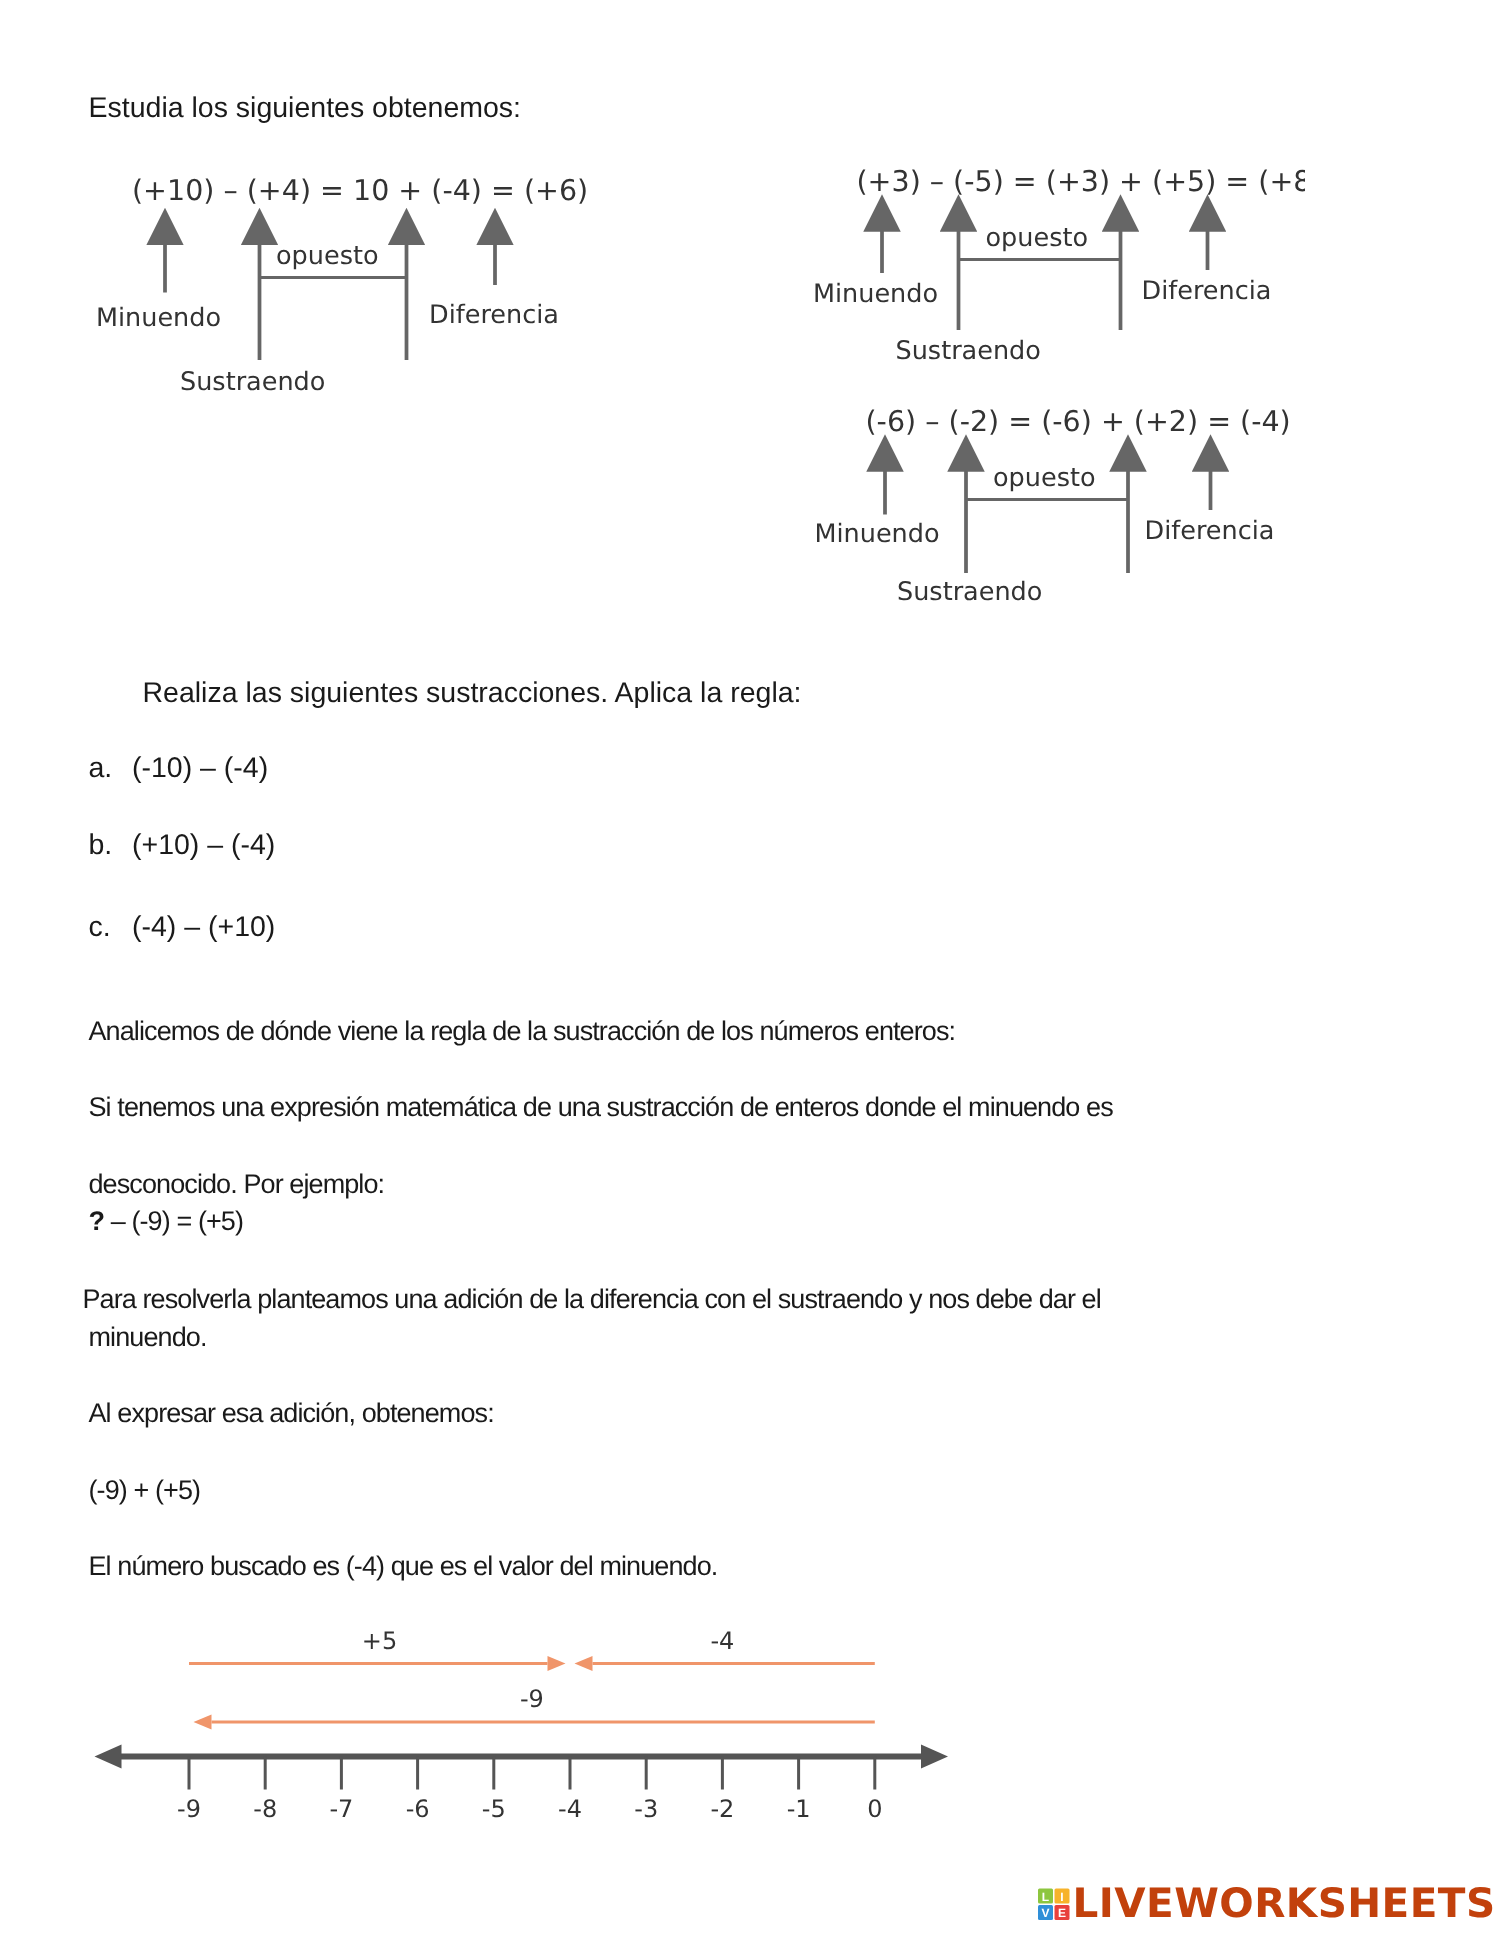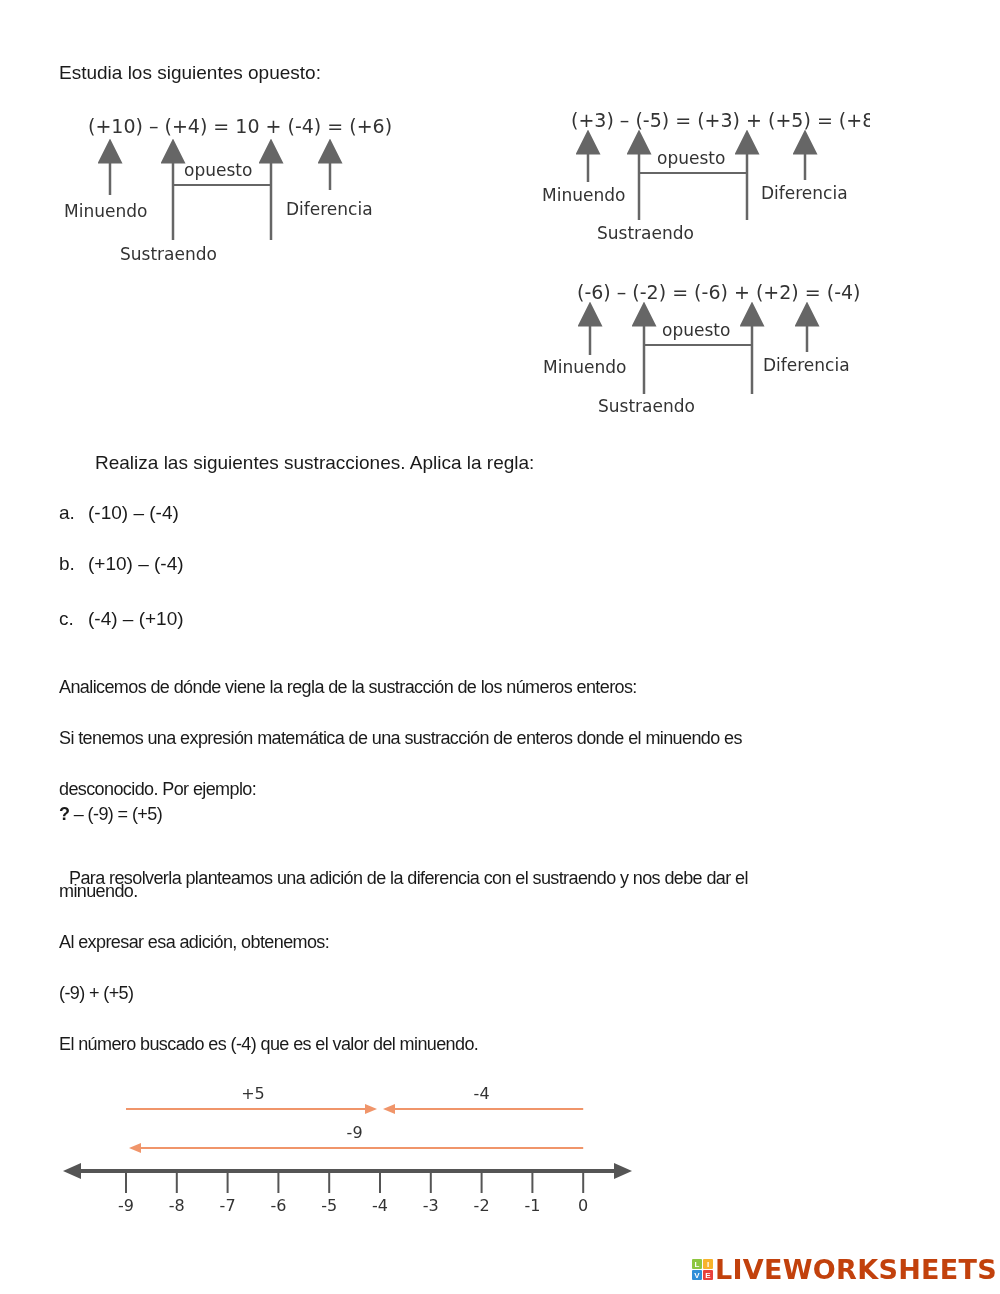--- a/index.html
+++ b/index.html
@@ -14,21 +14,21 @@
   .lbl { font-size: 17px; }
   .numline text { font-family: "DejaVu Sans", sans-serif; }
   .logo { position: absolute; left: 692px; top: 1254px; display: flex; align-items: center; }
   .logo-grid { display: grid; grid-template-columns: 10px 10px; grid-template-rows: 10px 10px; gap: 1px; margin-right: 2px; }
   .logo-grid span { display: flex; align-items: center; justify-content: center; font-size: 8px; font-weight: bold; color: #fff; border-radius: 1px; }
   .logo-text { font-size: 27px; font-weight: bold; color: #c2410c; letter-spacing: 0.3px; font-family: "DejaVu Sans", sans-serif; }
 </style>
 </head>
 <body>
 
-<div class="abs txt" style="left:59px; top:60px;">Estudia los siguientes opuesto:</div>
+<div class="abs txt" style="left:59px; top:60px;">Estudia los siguientes obtenemos:</div>
 
 <div class="diagram" style="left:58px; top:105px;">
   <svg width="340" height="170">
     <defs>
       <marker id="ah" markerWidth="10" markerHeight="10" refX="5" refY="5" orient="auto">
         <path d="M0,0 L10,5 L0,10 z" fill="#666"></path>
       </marker>
     </defs>
     <text class="eq" x="30" y="28">(+10) – (+4) = 10 + (-4) = (+6)</text>
     <line x1="52" y1="90" x2="52" y2="46" stroke="#666" stroke-width="2.5" marker-end="url(#ah)"></line>
@@ -56,21 +56,21 @@
     <line x1="207" y1="120" x2="207" y2="42" stroke="#666" stroke-width="2.5" marker-end="url(#ah2)"></line>
     <line x1="265" y1="80" x2="265" y2="42" stroke="#666" stroke-width="2.5" marker-end="url(#ah2)"></line>
     <line x1="99" y1="73" x2="207" y2="73" stroke="#666" stroke-width="2"></line>
     <text class="lbl" x="117" y="64">opuesto</text>
     <text class="lbl" x="2" y="101">Minuendo</text>
     <text class="lbl" x="221" y="99">Diferencia</text>
     <text class="lbl" x="57" y="139">Sustraendo</text>
   </svg>
 </div>
 
-<div class="diagram" style="left:540px; top:272px;">
+<div class="diagram" style="left:540px; top:260px;">
   <svg width="330" height="150">
     <defs>
       <marker id="ah3" markerWidth="10" markerHeight="10" refX="5" refY="5" orient="auto">
         <path d="M0,0 L10,5 L0,10 z" fill="#666"></path>
       </marker>
     </defs>
     <text class="eq" x="37" y="27">(-6) – (-2) = (-6) + (+2) = (-4)</text>
     <line x1="50" y1="83" x2="50" y2="42" stroke="#666" stroke-width="2.5" marker-end="url(#ah3)"></line>
     <line x1="104" y1="122" x2="104" y2="42" stroke="#666" stroke-width="2.5" marker-end="url(#ah3)"></line>
     <line x1="212" y1="122" x2="212" y2="42" stroke="#666" stroke-width="2.5" marker-end="url(#ah3)"></line>
@@ -97,21 +97,21 @@
   <span>c.</span>
   <span style="position:absolute; left:29px;">(-4) – (+10)</span>
 </div>
 
 <div class="abs cond" style="left:59px; top:674px;">Analicemos de dónde viene la regla de la sustracción de los números enteros:</div>
 <div class="abs cond" style="left:59px; top:725px;">Si tenemos una expresión matemática de una sustracción de enteros donde el minuendo es</div>
 <div class="abs cond" style="left:59px; top:776px;">desconocido. Por ejemplo:</div>
 <div class="abs cond" style="left:59px; top:801px;">
   <b>?</b><span> – (-9) = (+5)</span>
 </div>
-<div class="abs cond" style="left:69px; top:853px;margin-top:12px;">Para resolverla planteamos una adición de la diferencia con el sustraendo y nos debe dar el</div>
+<div class="abs cond" style="left:55px; top:853px;">Para resolverla planteamos una adición de la diferencia con el sustraendo y nos debe dar el</div>
 <div class="abs cond" style="left:59px; top:878px;">minuendo.</div>
 <div class="abs cond" style="left:59px; top:929px;">Al expresar esa adición, obtenemos:</div>
 <div class="abs cond" style="left:59px; top:980px;">(-9) + (+5)</div>
 <div class="abs cond" style="left:59px; top:1031px;">El número buscado es (-4) que es el valor del minuendo.</div>
 
 <svg class="abs numline" id="numline" style="left:55px; top:1075px;" width="590" height="150">
     <line x1="18" y1="96" x2="565" y2="96" stroke="#555555" stroke-width="4"></line>
     <path d="M8,96 L26,88 L26,104 z" fill="#555555"></path>
     <path d="M577,96 L559,88 L559,104 z" fill="#555555"></path>
     <line x1="71" y1="96" x2="71" y2="118" stroke="#555555" stroke-width="2"></line>

